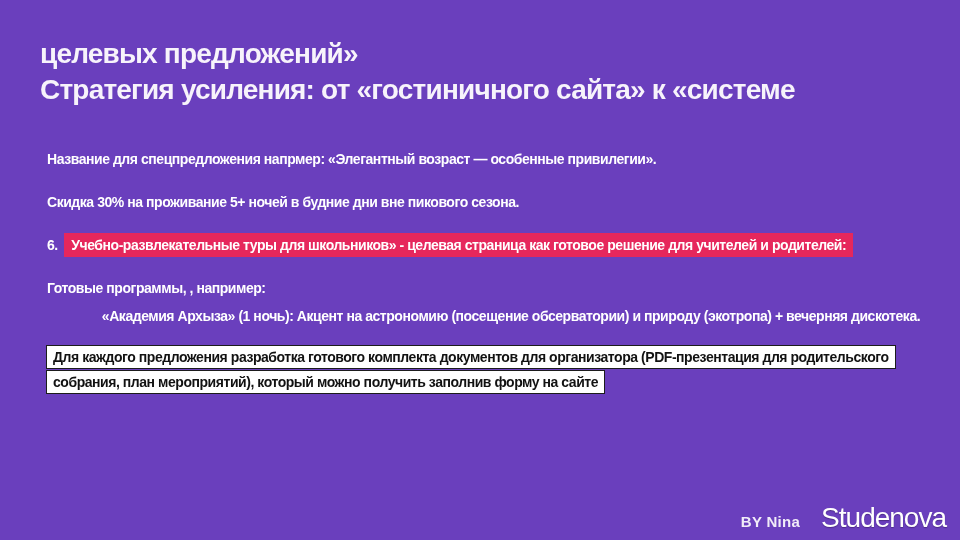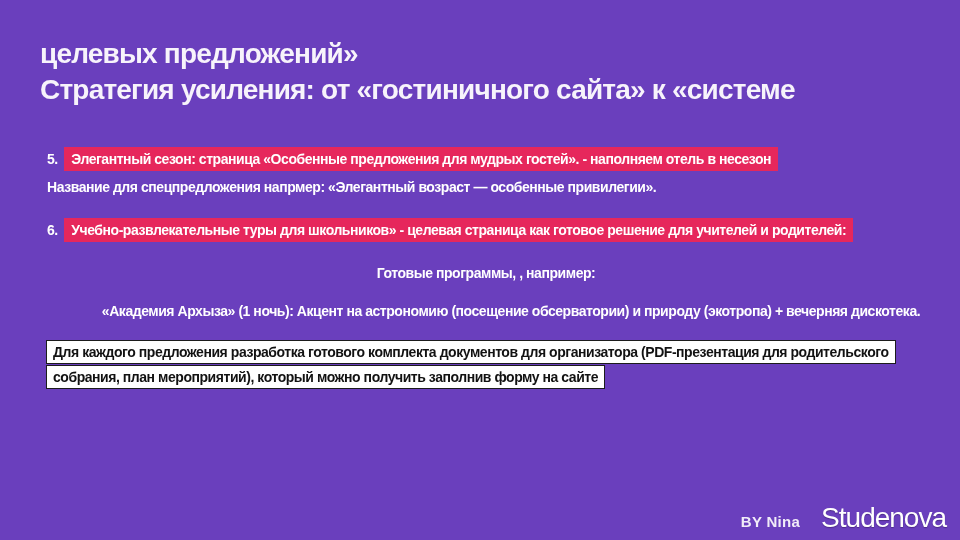--- a/index.html
+++ b/index.html
@@ -35,21 +35,21 @@
     left: 47px;
     top: 145px;
     width: 878px;
     font-size: 14px;
     font-weight: 700;
     letter-spacing: -0.45px;
     line-height: 2.0;
   }
   .para { margin: 0 0 15px 0; }
   .para-item6 { }
-  .para-intro { margin-bottom: 10px; text-align: center; }
+  .para-intro { margin-bottom: 0; }
   .line { display: block; }
   .num { margin-right: 3px; }
   .hl {
     -webkit-box-decoration-break: clone;
     box-decoration-break: clone;
   }
   .hl-pink {
     background: #E6275C;
     color: #ffffff;
     padding: 4px 7px;
@@ -93,26 +93,24 @@
 <div class="slide">
 
   <h1 class="title">
     <span class="title-line">целевых предложений»</span>
     <span class="title-line">Стратегия усиления: от «гостиничного сайта» к «системе</span>
   </h1>
 
   <div class="body">
 
     <p class="para">
-      <span class="line">
-        <span class="num">5.</span> <mark class="hl hl-pink">Элегантный сезон: страница «Особенные предложения для мудрых гостей». - наполняем отель в несезон</mark>
-      </span>
       <span class="line">Название для спецпредложения напрмер: «Элегантный возраст — особенные привилегии».</span>
     </p>
 
+    <p class="para">Скидка 30% на проживание 5+ ночей в будние дни вне пикового сезона.</p>
 
     <p class="para para-item6">
       <span class="num">6.</span> <mark class="hl hl-pink">Учебно-развлекательные туры для школьников» - целевая страница как готовое решение для учителей и родителей:</mark>
     </p>
 
     <p class="para para-intro">Готовые программы, , например:</p>
 
     <p class="para indented">«Академия Архыза» (1 ночь): Акцент на астрономию (посещение обсерватории) и природу (экотропа) + вечерняя дискотека.</p>
 
     <p class="para note-para">

